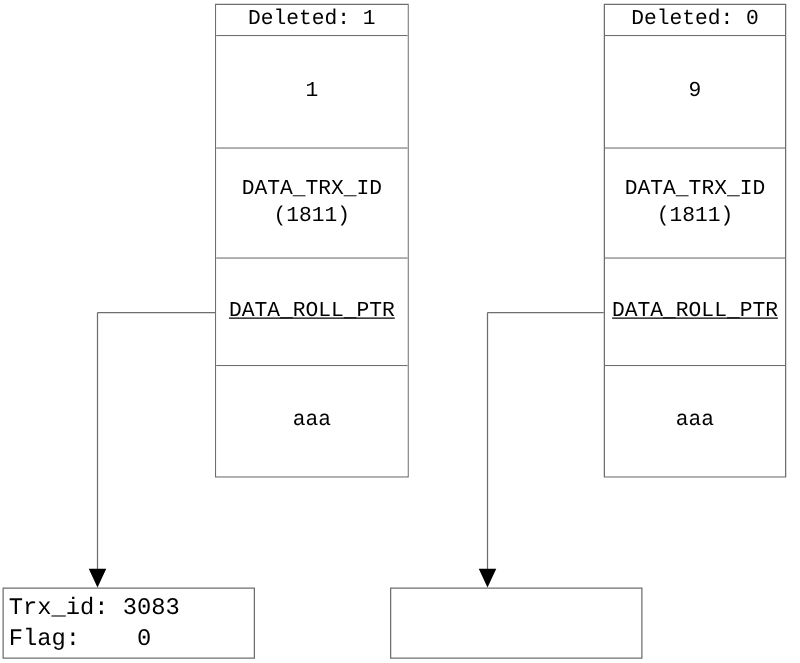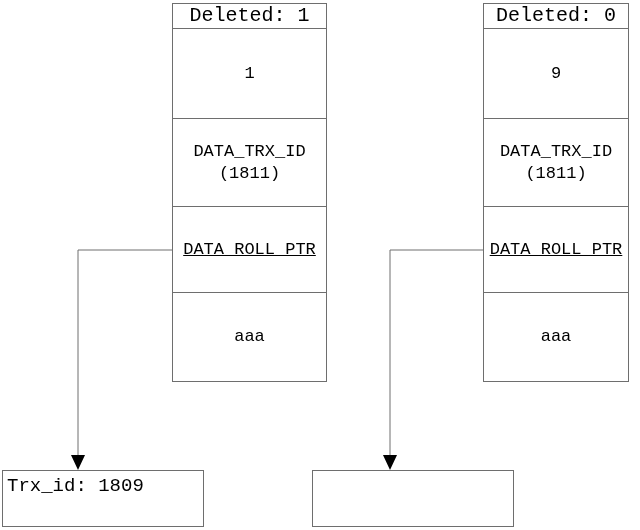--- a/index.html
+++ b/index.html
@@ -26,21 +26,21 @@
     flex-direction: column;
     align-items: center;
     justify-content: center;
     border-bottom: 1px solid #6e6e6e;
     font-size: 17px;
     line-height: 22px;
     text-align: center;
     background: #ffffff;
   }
   .cell:last-child { border-bottom: none; }
-  .cell.header   { height: 25px; font-size: 20px; font-family: Liberation Mono, monospace; }
+  .cell.header   { height: 25px; font-size: 17px; font-family: Liberation Mono, monospace; }
   .cell.rowval   { height: 90px; }
   .cell.trxid    { height: 88px; align-items: center; }
   .cell.rollptr  { height: 86px; text-decoration: underline; }
   .cell.dataval  { height: 88px; text-align: right; }
   .undo-box {
     position: absolute;
     top: 470px;
     width: 202px;
     height: 57px;
     border: 1px solid #6e6e6e;
@@ -78,21 +78,22 @@
   <div class="cell rowval">9</div>
   <div class="cell trxid">
     <div>DATA_TRX_ID</div>
     <div>(1811)</div>
   </div>
   <div class="cell rollptr">DATA_ROLL_PTR</div>
   <div class="cell dataval">aaa</div>
 </div>
 
 <div class="undo-box left">
-  <div class="line">Trx_id: 1809</div>
+  <div class="line">Trx_id: 3083</div>
+  <div class="line">Flag:    0</div>
 </div>
 
 <div class="undo-box right">
   <div class="line"></div>
   <div class="line"></div>
 </div>
 
 <svg class="arrow-layer" viewBox="0 0 640 530" aria-hidden="true">
   <g>
     <line x1="172" y1="250" x2="78" y2="250" stroke="#6e6e6e" stroke-width="1"></line>

